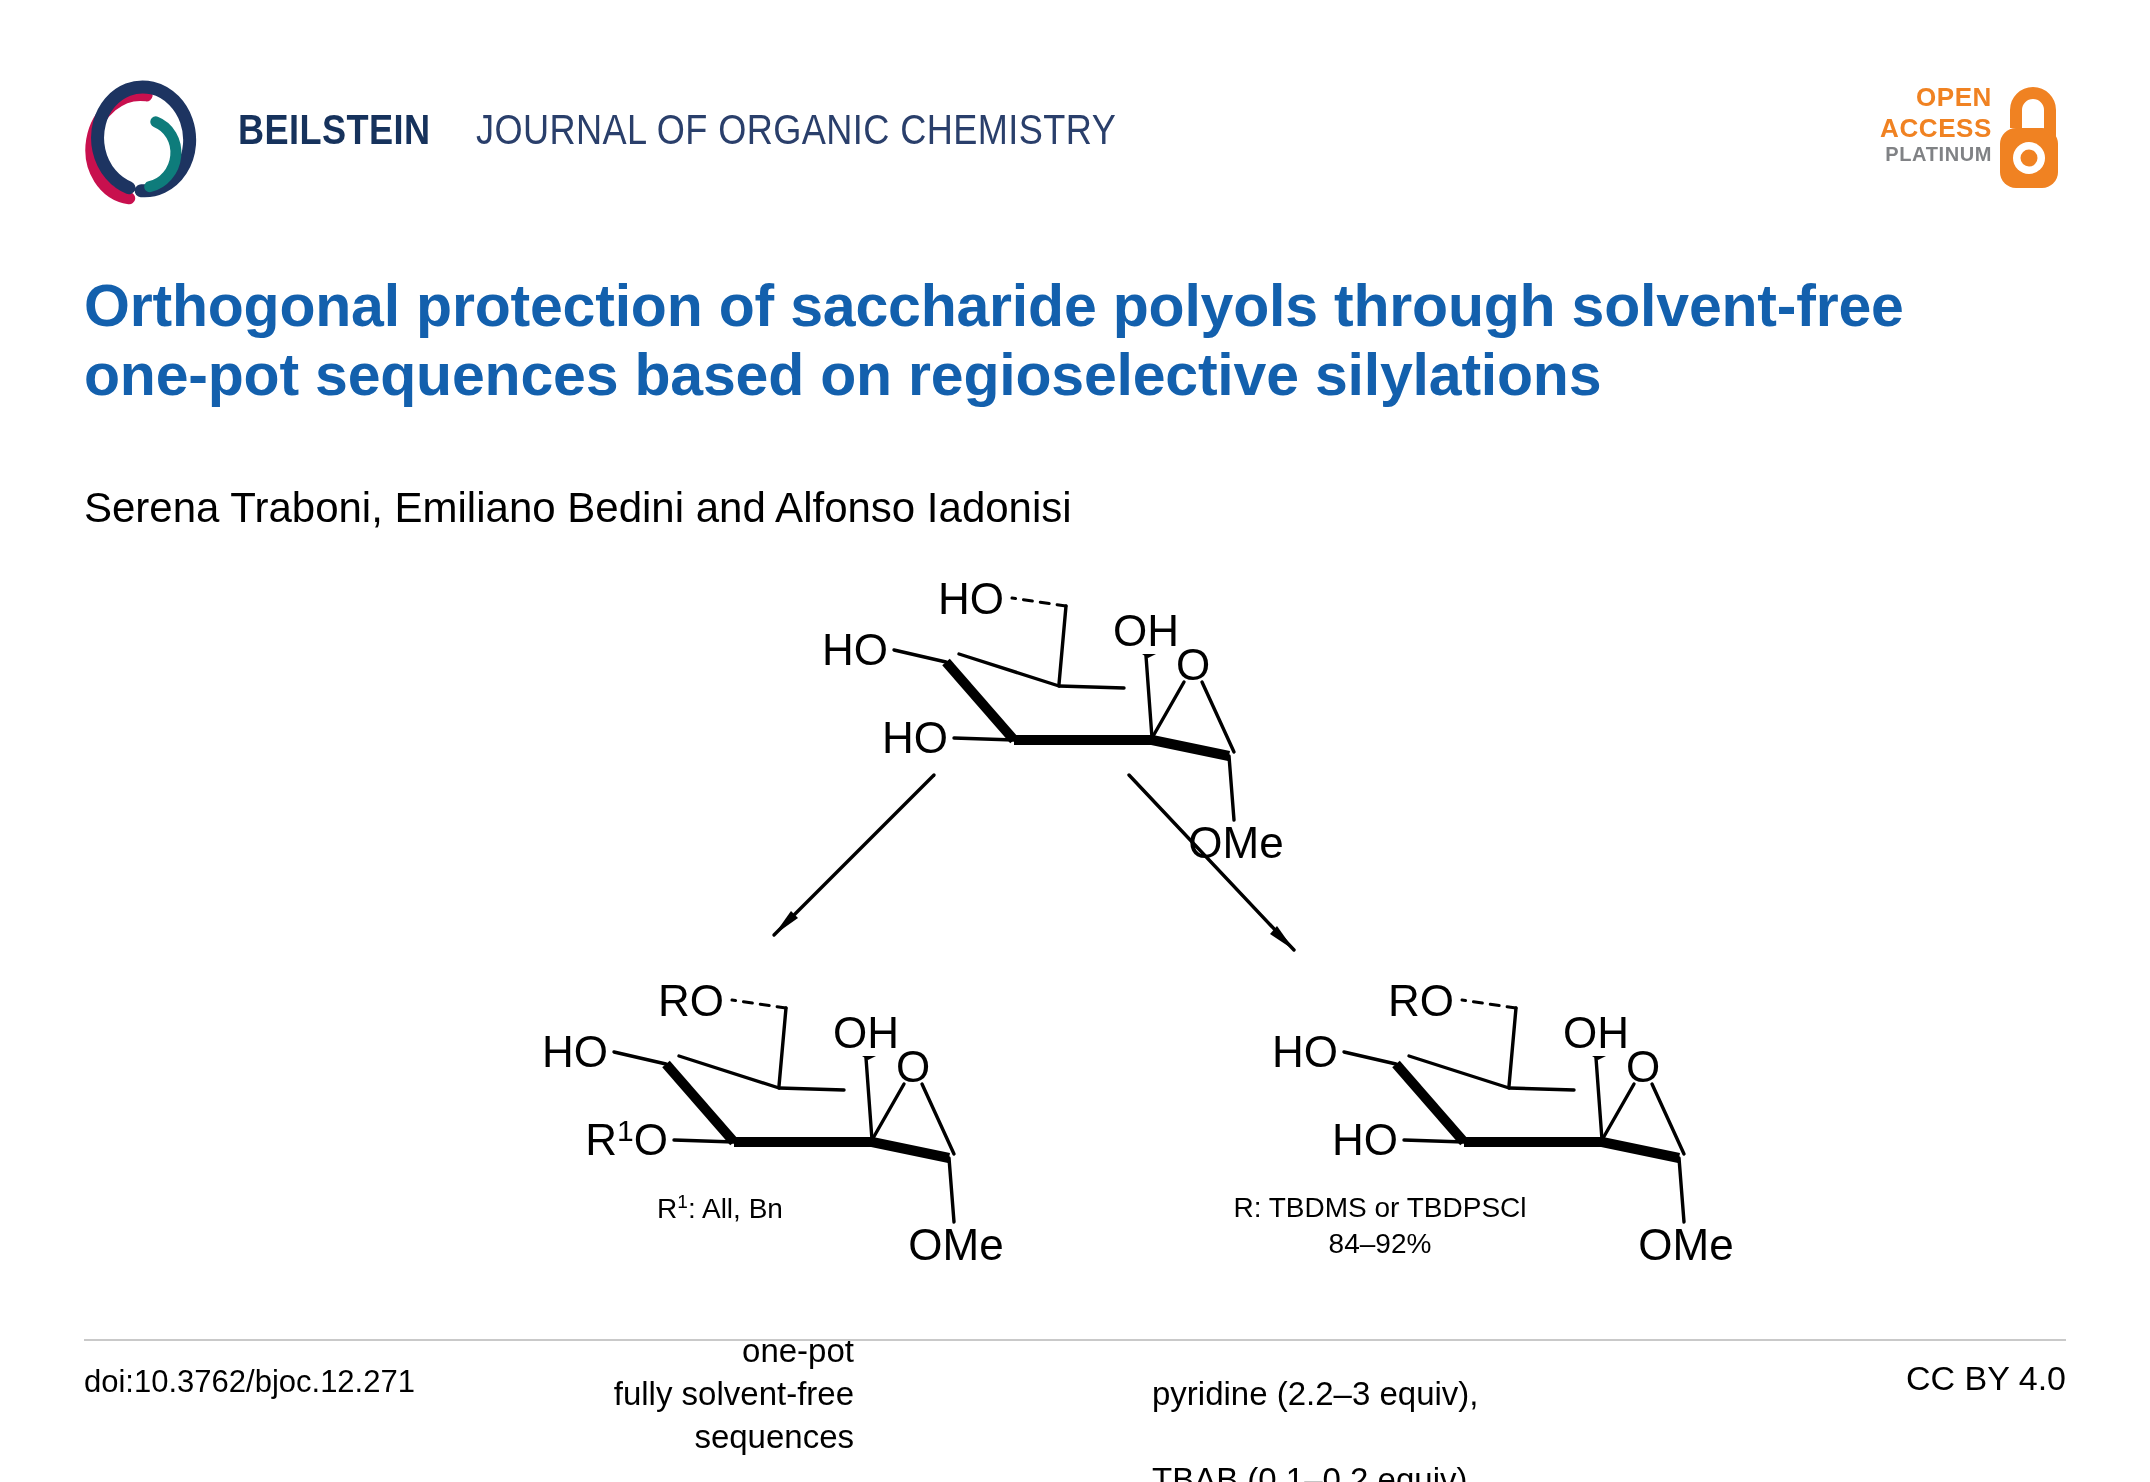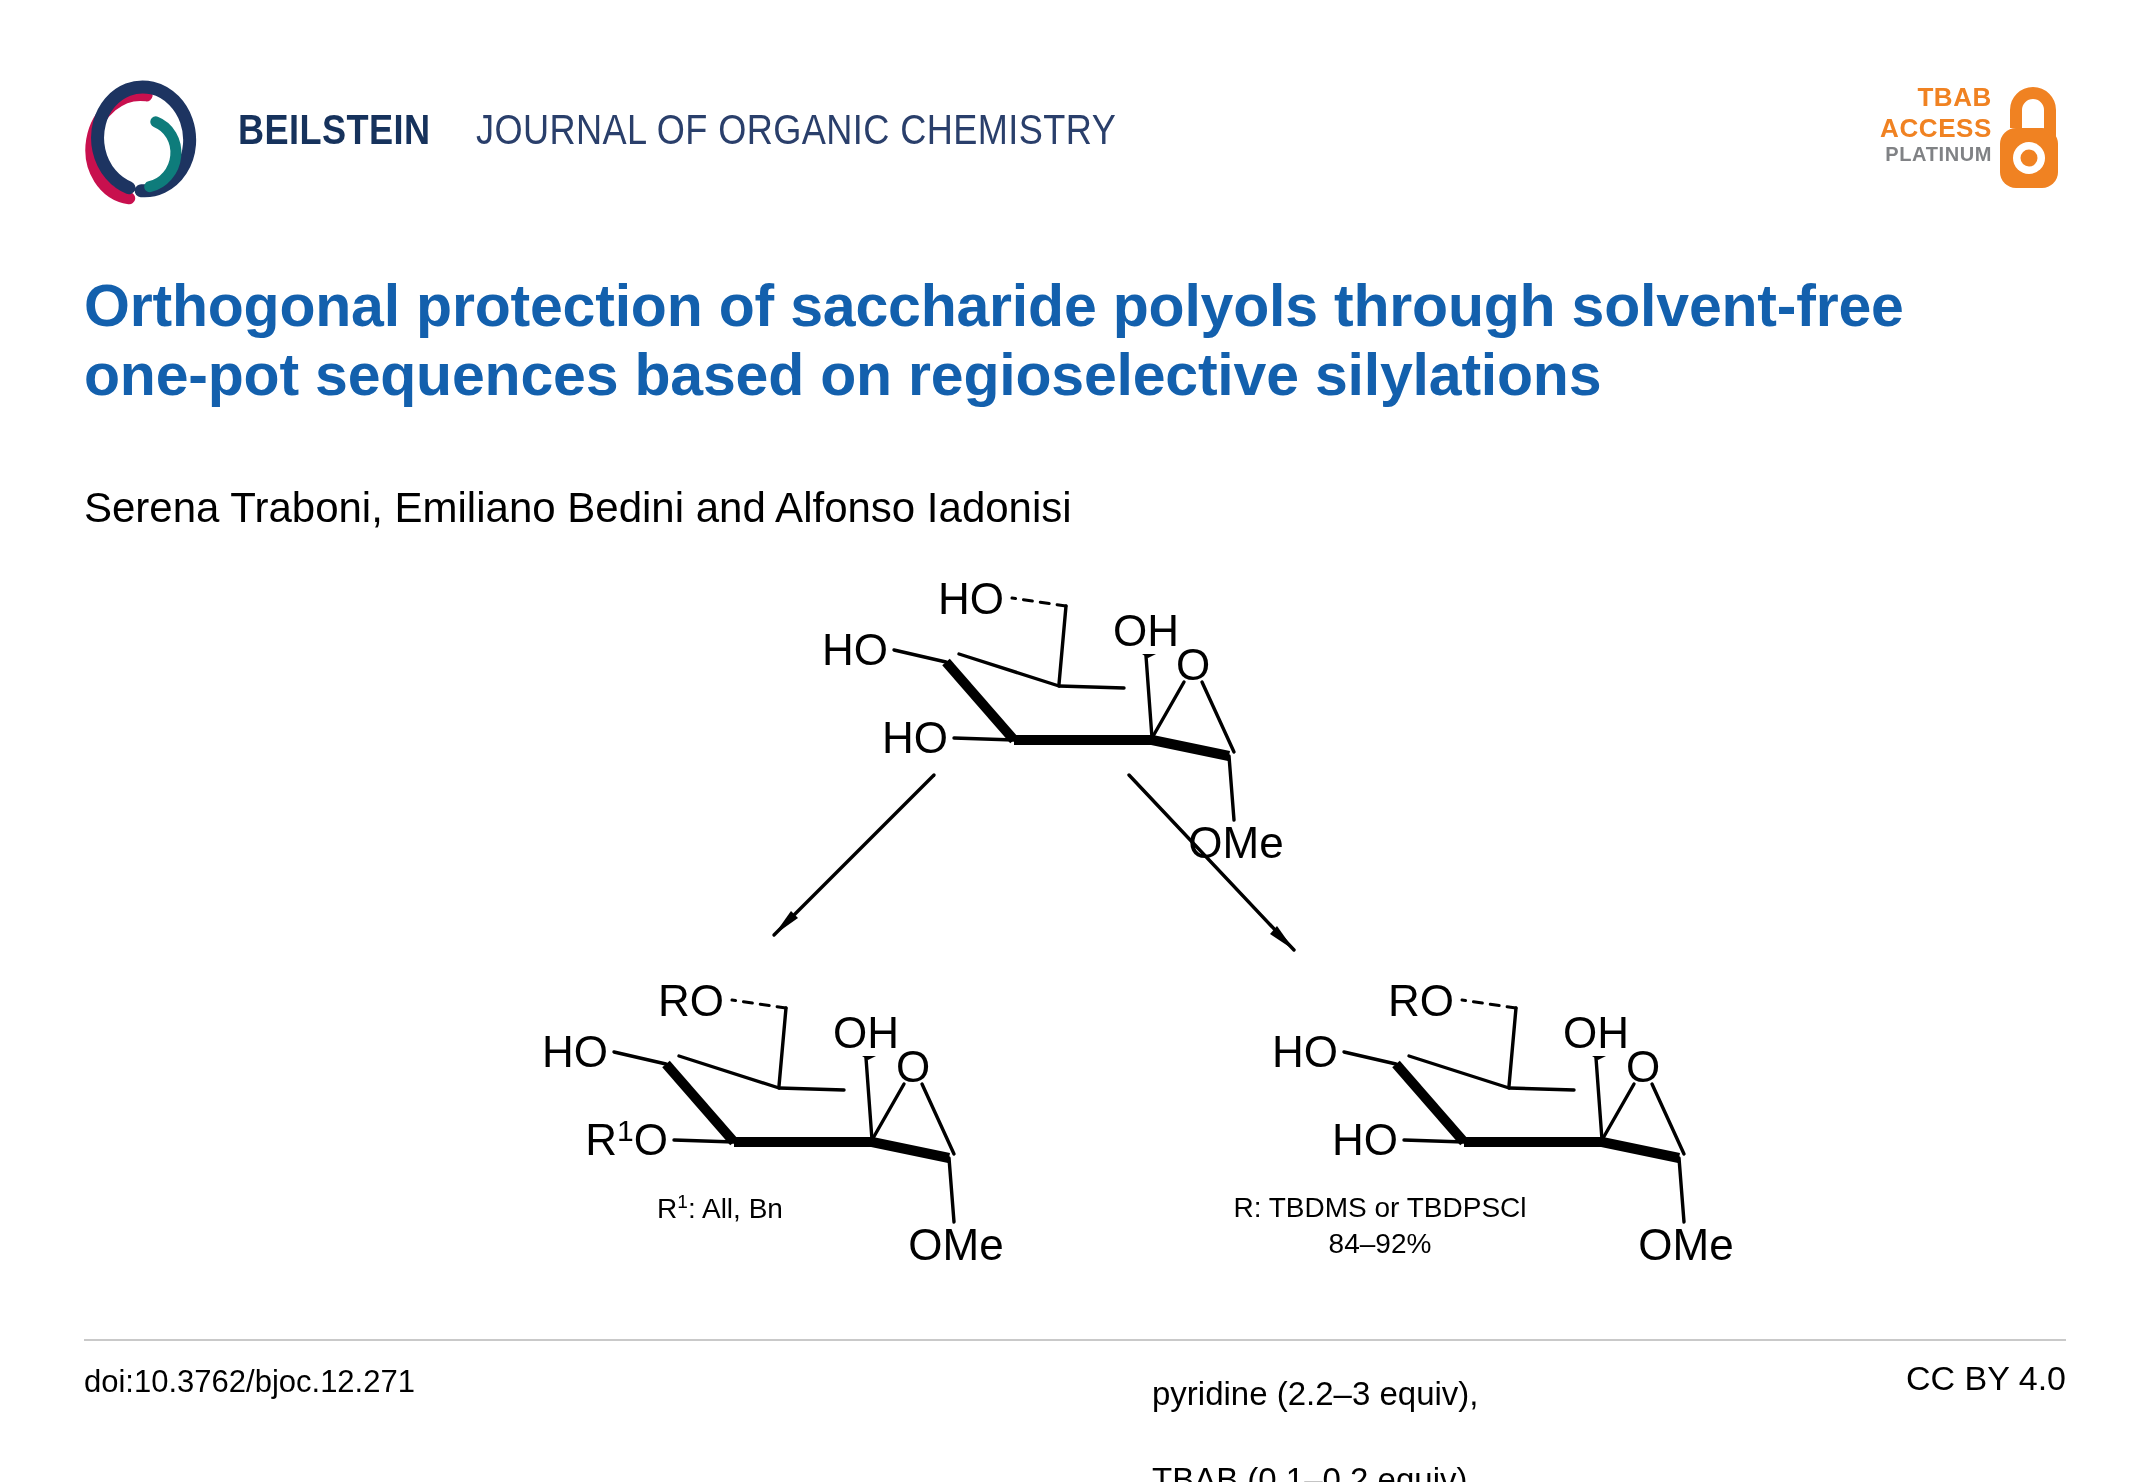--- a/index.html
+++ b/index.html
@@ -198,21 +198,21 @@
         <path d="M 52 46 A 32 34 0 0 1 64 110" fill="none" stroke="#0e7c7b" stroke-width="11" stroke-linecap="round" transform="translate(14,-2) rotate(16 62 62)"></path>
       </svg>
     </div>
 
     <div class="journal-title">
       <span class="jt-bold">BEILSTEIN</span><span class="jt-light" style="margin-left:14px;">JOURNAL OF ORGANIC CHEMISTRY</span>
     </div>
 
     <div class="oa-badge">
       <div class="oa-text">
-        <span class="oa-line oa-open">TBAB</span>
+        <span class="oa-line oa-open">OPEN</span>
         <span class="oa-line oa-access">ACCESS</span>
         <span class="oa-line oa-plat">PLATINUM</span>
       </div>
       <div class="oa-lock">
         <svg width="66" height="108" viewBox="0 0 66 108" xmlns="http://www.w3.org/2000/svg">
 
           <path d="M 20 44 L 20 26 A 17 17 0 0 1 54 26 L 54 60" fill="none" stroke="#f08222" stroke-width="12" stroke-linecap="butt"></path>
 
           <rect x="4" y="44" width="58" height="60" rx="16" ry="16" fill="#f08222"></rect>
           <circle cx="33" cy="74" r="16" fill="#ffffff"></circle>
@@ -327,20 +327,23 @@
           <text x="120" y="44" text-anchor="end">RO</text>
           <text x="4" y="95" text-anchor="end">HO</text>
           <text x="64" y="183" text-anchor="end">HO</text>
           <text x="262" y="76" text-anchor="middle">OH</text>
           <text x="309" y="110" text-anchor="middle">O</text>
           <text x="352" y="288" text-anchor="middle">OMe</text>
         </g>
       </g>
     </svg>
 
+    <div class="cond-text cond-left">one-pot
+fully solvent-free
+sequences</div>
 
     <div class="cond-text cond-right">
       <span>pyridine (2.2–3 equiv),</span><br>
       <span>TBAB (0.1–0.2 equiv)</span><br>
       
       
       
     </div>
   </div>
 

